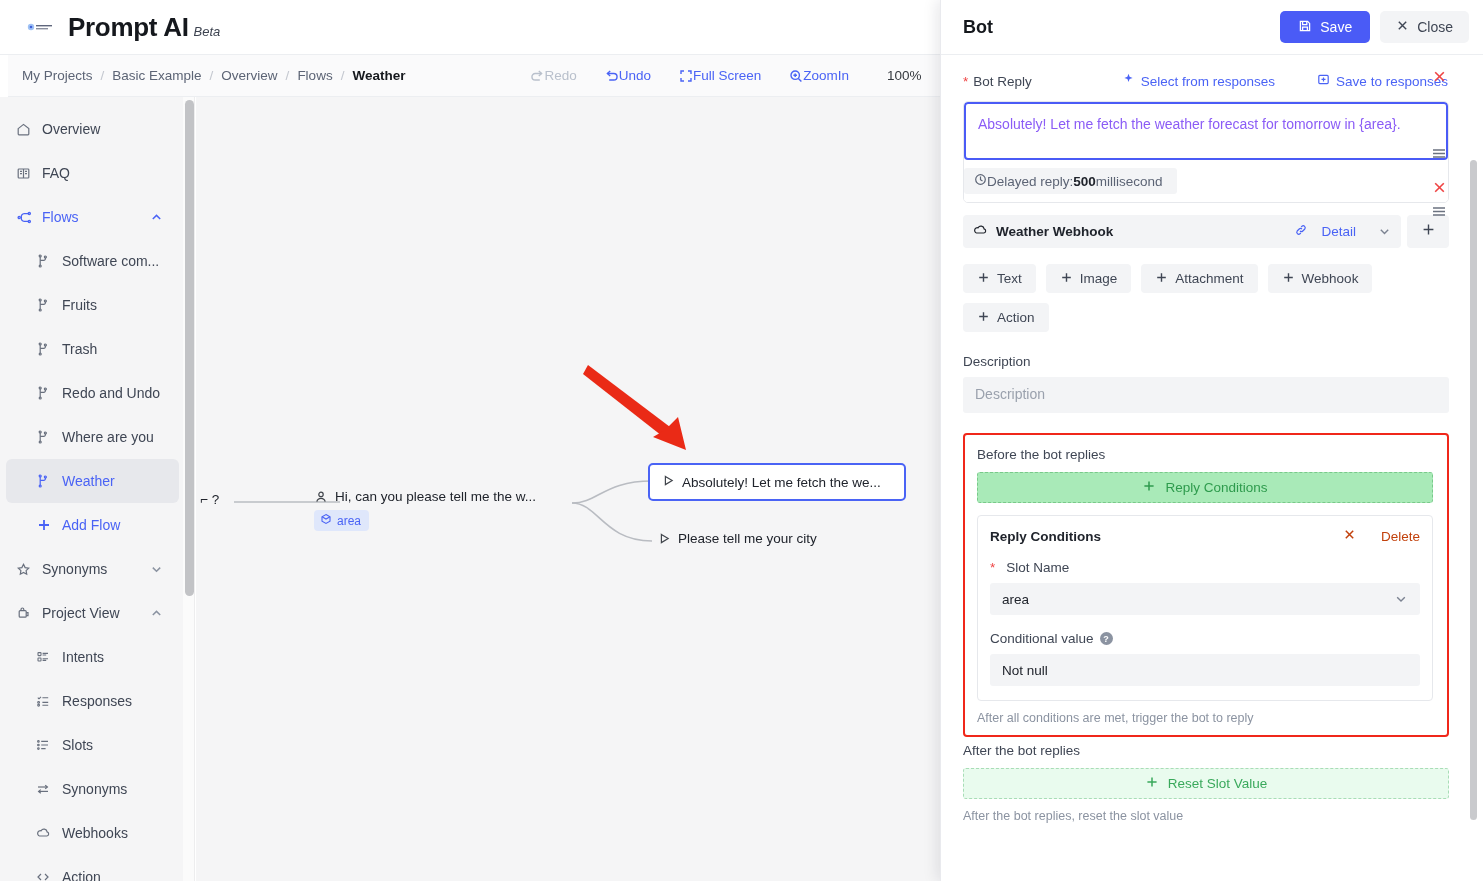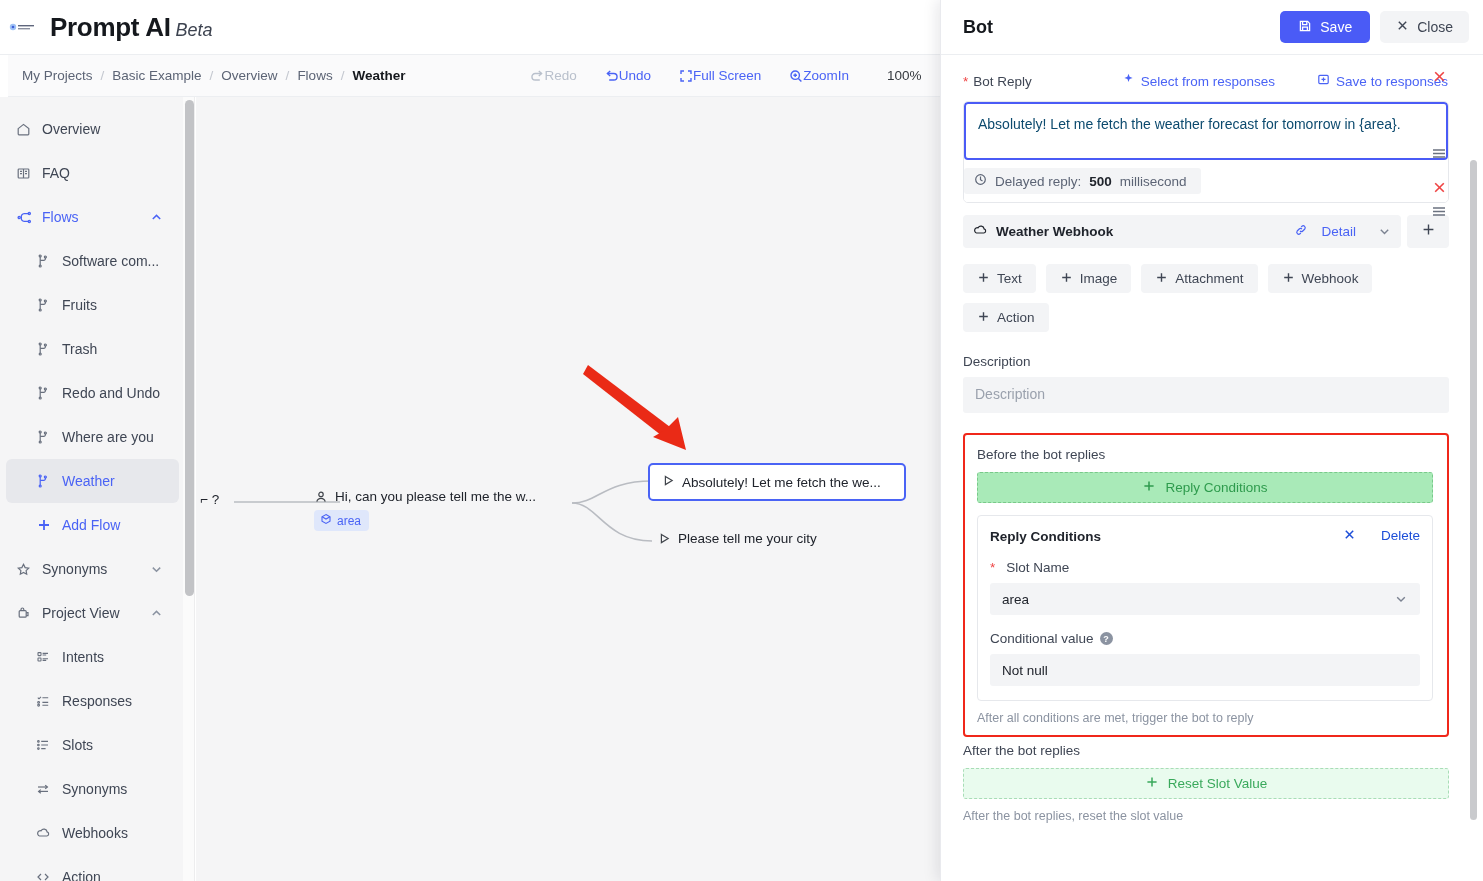--- a/index.html
+++ b/index.html
@@ -11,28 +11,28 @@
   }
   .app { position: relative; width: 1483px; height: 881px; }
 
   
   .left-region { position: absolute; left:0; top:0; width: 943px; height: 881px; background:#fff; }
 
   
   .topbar {
     position:absolute; left:0; top:0; width:943px; height:55px;
     background:#fff; border-bottom:1px solid #eceef1;
-    display:flex; align-items:center; padding-left:8px; gap:12px;
+    display:flex; align-items:center; padding-left:26px; gap:12px;
   }
   .logo-mark {
     width:30px; height:20px; display:flex; align-items:center; justify-content:center;
   }
   .logo-mark svg { display:block; }
   .app-title { font-size:26px; font-weight:700; color:#15181d; letter-spacing:-0.3px; }
-  .app-beta { font-size:18px; font-style:italic; color:#3d4350; margin-left:5px; font-weight:400; }
+  .app-beta { font-size:13px; font-style:italic; color:#3d4350; margin-left:5px; font-weight:400; }
 
   
   .crumbbar {
     position:absolute; left:8px; top:55px; width:943px; height:42px;
     background:#fafafb; border-bottom:1px solid #eceef1;
     display:flex; align-items:center; padding-left:14px;
   }
   .crumbs { display:flex; align-items:center; font-size:13.5px; color:#5c6475; }
   .crumb { color:#5c6475; }
   .crumb.active { color:#15181d; font-weight:600; }
@@ -126,26 +126,26 @@
   .row-head { display:flex; align-items:center; margin-bottom:12px; }
   .field-label { font-size:13.5px; color:#3f4654; }
   .req { color:#ef4444; margin-right:5px; }
   .link-act { display:flex; align-items:center; gap:6px; font-size:13.5px; color:#4a63f5; cursor:pointer; }
   .gap-1 { margin-left:90px;align-items:flex-end; }
   .gap-2 { margin-left:42px; }
 
   .reply-card { border:1px solid #e6e8ec; border-radius:5px; overflow:hidden; position:relative; }
   .reply-ta {
     width:100%; border:2px solid #4a5bf6; border-radius:4px; resize:none;
-    font-family:"Liberation Sans", sans-serif; font-size:14px; color:#0c4a6e;
+    font-family:"Liberation Sans", sans-serif; font-size:14px; color:#8b5cf6;
     padding:10px 12px; line-height:21px; height:58px; outline:none; display:block;
   }
   .delay-bar { padding:8px 0 8px 0; background:#fff; }
   .delay-pill {
-    display:inline-flex; align-items:center; gap:8px; background:#f3f4f6;
+    display:inline-flex; align-items:center; background:#f3f4f6;
     padding:5px 14px 5px 10px; border-radius:3px; font-size:13.5px; color:#5c6475;
   }
   .delay-val { color:#20242c; font-weight:600; }
   .delay-unit { color:#5c6475; }
 
   .webhook-row {
     margin-top:12px; display:flex; align-items:center; gap:0;
   }
   .webhook-main {
     flex:1; background:#f3f4f6; border-radius:4px; height:33px;
@@ -183,21 +183,21 @@
     margin-top:10px; border:1px dashed #7dcb8d; border-radius:3px;
     height:31px; display:flex; align-items:center; justify-content:center;
     gap:9px; font-size:13.5px; color:#2f9e4f; cursor:pointer;
   }
   .dashed-btn.strong { background:#a9eab8; color:#2e9b4d; border-color:#79c98a; }
   .dashed-btn.light { background:#e9fbee; color:#3aa95c; border-color:#a8ddb6; }
 
   .cond-card { border:1px solid #e6e8ec; border-radius:4px; margin-top:12px; padding:12px 12px 14px 12px; }
   .cond-head { display:flex; align-items:center; }
   .cond-title { font-size:13.5px; font-weight:700; color:#20242c; flex:1; }
-  .del-link { display:flex; gap:25px; color:#1d4ed8; font-size:13.5px; cursor:pointer; }
+  .del-link { display:flex; align-items:center; gap:25px; color:#c2410c; font-size:13.5px; cursor:pointer; }
   .cond-lbl { margin-top:16px; font-size:13.5px; color:#3f4654; display:flex; align-items:center; gap:6px; }
   .select-box {
     margin-top:8px; background:#f3f4f6; border-radius:3px; height:32px;
     display:flex; align-items:center; padding:0 12px; font-size:13.5px; color:#20242c; cursor:pointer;
   }
   .select-caret { margin-left:auto; color:#7b8291; display:flex; align-items:center; }
   .help-dot {
     width:13px; height:13px; border-radius:50%; background:#8b93a1; color:#fff;
     font-size:9px; display:flex; align-items:center; justify-content:center; font-weight:700;
   }

